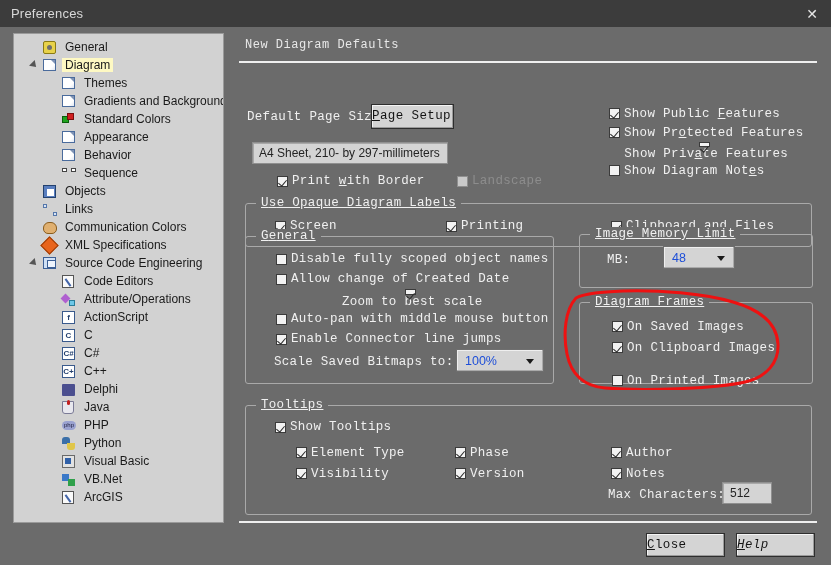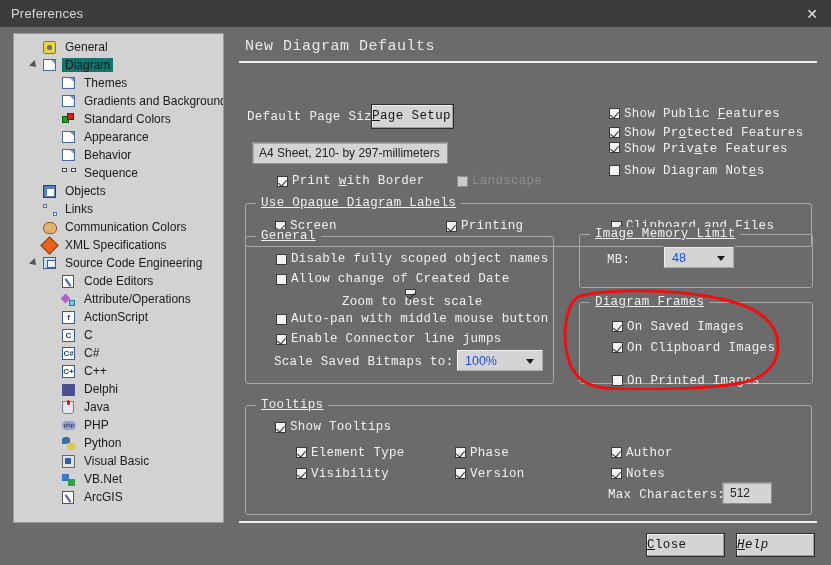--- a/index.html
+++ b/index.html
@@ -81,21 +81,21 @@
     transform: rotate(45deg);
   }
   .tree-item .ico {
     width: 16px; height: 16px;
     flex: 0 0 16px;
     margin-right: 4px;
     position: relative;
   }
   .tree-item .lbl { padding: 0 3px; }
   .tree-item.selected .lbl {
-    background: #0f766e;
+    background: #fef9c3;
   }
   .ind0 { padding-left: 14px; }
   .ind1 { padding-left: 33px; }
 
   
   .ic-doc {
     background: linear-gradient(135deg,#ffffff 0%,#ffffff 70%,#dfe6f2 100%);
     border: 1px solid #4a6b9c;
     width: 13px; height: 12px;
     margin-top: 2px;
@@ -265,21 +265,21 @@
 
   
   #content {
     position: absolute;
     left: 237px; top: 33px;
     width: 583px; height: 488px;
   }
   #panel-heading {
     position: absolute;
     left: 8px; top: 5px;
-    font-size: 15px;
+    font-size: 12px;
     color: #e8e8e8;
     font-family: "Liberation Mono", monospace;
     letter-spacing: .5px;
   }
   #heading-rule {
     position: absolute;
     left: 2px; top: 28px;
     width: 578px; height: 2px;
     background: #efefef;
   }
@@ -639,21 +639,21 @@
 
     <div id="features-col" class="pos" style="left:372px; top:71px;">
         <div class="cbrow mono" style="height: 19px; align-items: center;">
           <span class="cb checked"></span>
           <span>Show Public <span class="u">F</span>eatures</span>
         </div>
         <div class="cbrow mono" style="height: 19px; align-items: center;">
           <span class="cb checked"></span>
           <span>Show Pr<span class="u">o</span>tected Features</span>
         </div>
-        <div class="cbrow mono" style="height: 19px; align-items: flex-start;">
+        <div class="cbrow mono" style="height: 19px; align-items: center; flex-direction: column;">
           <span class="cb checked"></span>
           <span>Show Priv<span class="u">a</span>te Features</span>
         </div>
         <div class="cbrow mono" style="height: 19px; align-items: center;">
           <span class="cb"></span>
           <span>Show Diagram Not<span class="u">e</span>s</span>
         </div>
       </div>
 
     <div class="group" style="left:8px; top:170px; width:567px; height:44px;">

